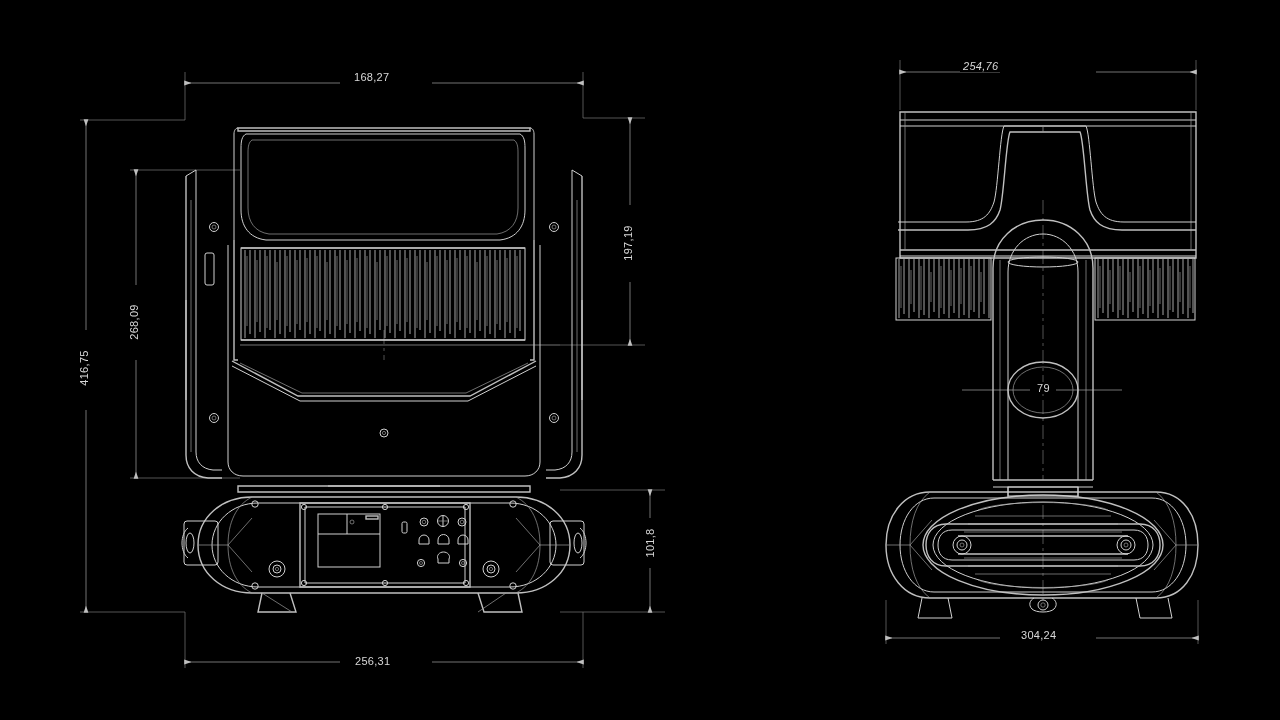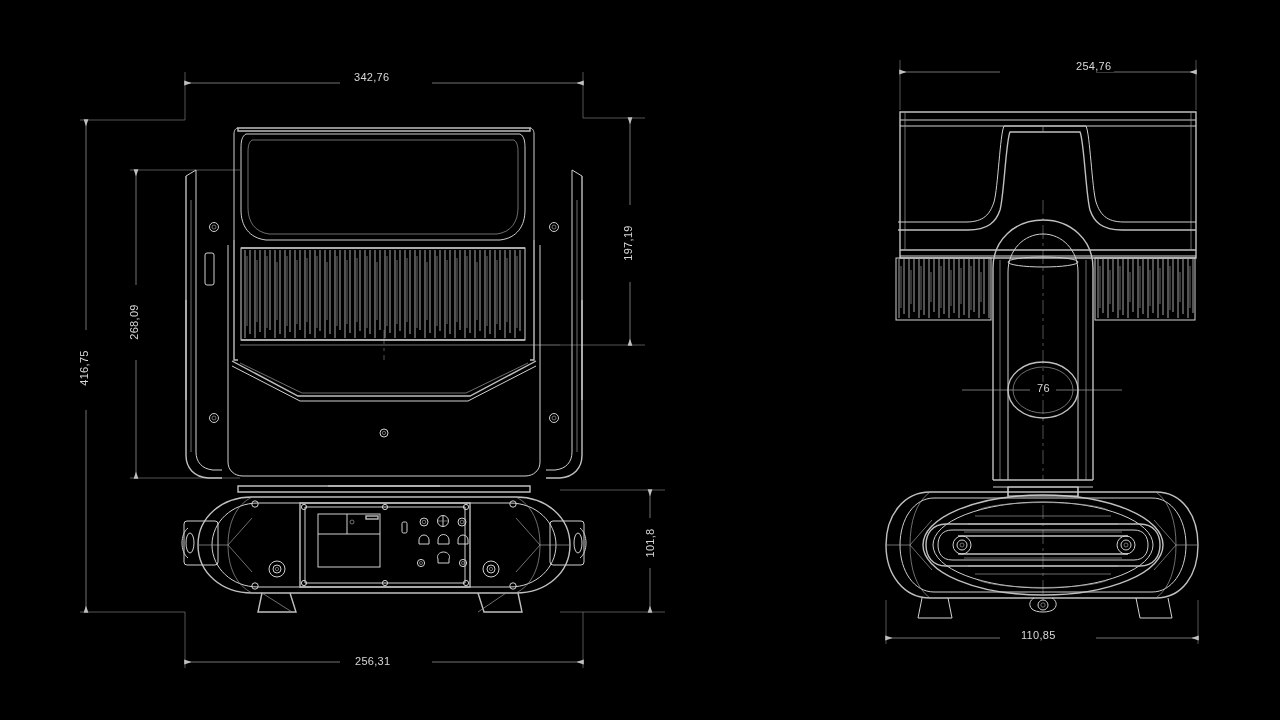--- a/index.html
+++ b/index.html
@@ -522,31 +522,31 @@
       </g>
 
       <g>
         <line class="ln" x1="1008" y1="487" x2="1008" y2="497"></line>
         <line class="ln" x1="1078" y1="487" x2="1078" y2="497"></line>
         <rect class="ln" x="1008" y="487" width="70" height="9"></rect>
       </g>
     </g>
   </svg>
 
-  <div class="dim-label" style="left:351px; top:71px;">342,76</div>
+  <div class="dim-label" style="left:351px; top:71px;">168,27</div>
 
   <div class="dim-label vert rot-ccw" style="left:63px; top:362px;">416,75</div>
 
   <div class="dim-label vert rot-ccw" style="left:113px; top:316px;">268,09</div>
 
   <div class="dim-label vert rot-ccw" style="left:607px; top:237px;">197,19</div>
 
   <div class="dim-label vert rot-ccw" style="left:632px; top:537px;">101,8</div>
 
   <div class="dim-label" style="left:352px; top:655px;">256,31</div>
 
-  <div class="dim-label" style="left:1073px; top:60px;">254,76</div>
-
-  <div class="dim-label" style="left:1034px; top:382px;">76</div>
-
-  <div class="dim-label" style="left:1018px; top:629px;">110,85</div>
+  <div class="dim-label" style="left:960px; top:60px;font-style:italic;">254,76</div>
+
+  <div class="dim-label" style="left:1034px; top:382px;">79</div>
+
+  <div class="dim-label" style="left:1018px; top:629px;">304,24</div>
 
 </div>
 
 </body></html>

